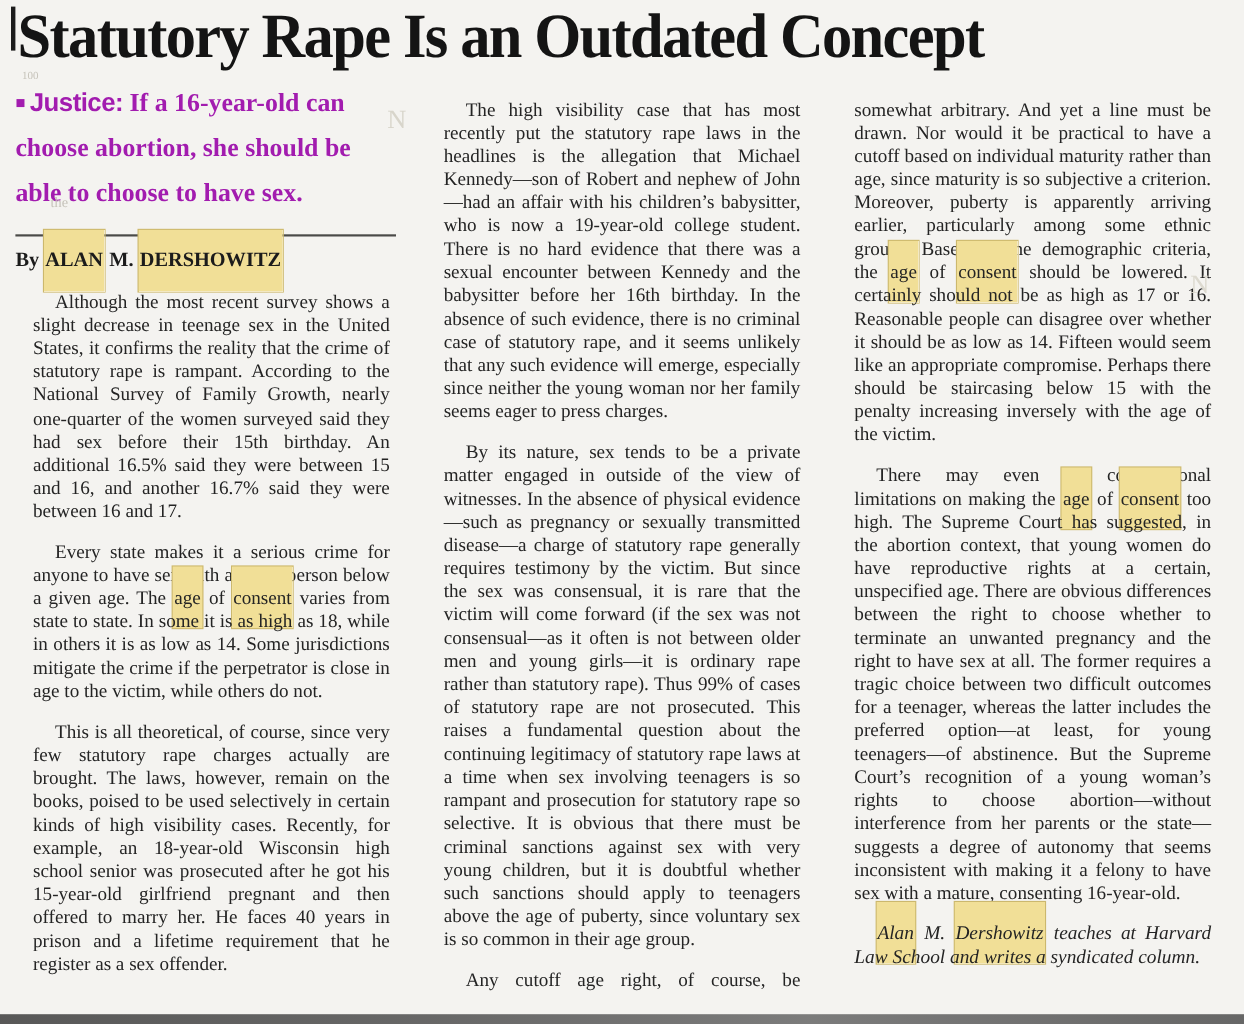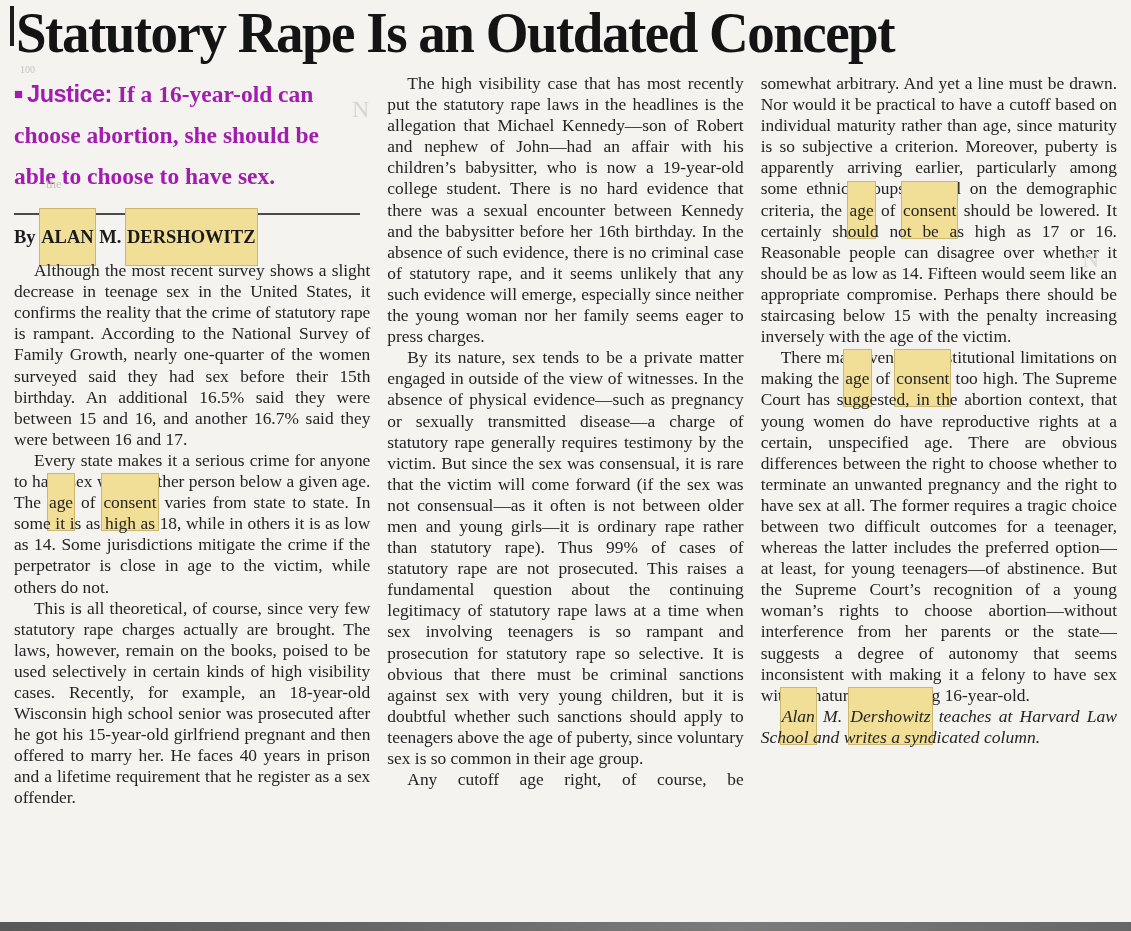--- a/index.html
+++ b/index.html
@@ -57,21 +57,21 @@
     margin:16px 10px 12px 0;
   }
   .byline{
     font-weight:bold;
     font-size:18.5px;
     text-align:left;
     margin:0 0 12px 0;
     color:#1b1b1b;
   }
   p.body{
-    margin:0;
+    margin:16px;
     text-indent:20px;
   }
   p.noindent{ text-indent:0; }
   p.force-justify{ text-align-last:justify; }
   .hl{
     background:#f1df97;
     box-shadow:0 0 0 1px #ccb86d;
     padding:18px 1px;
   }
   .footer{

